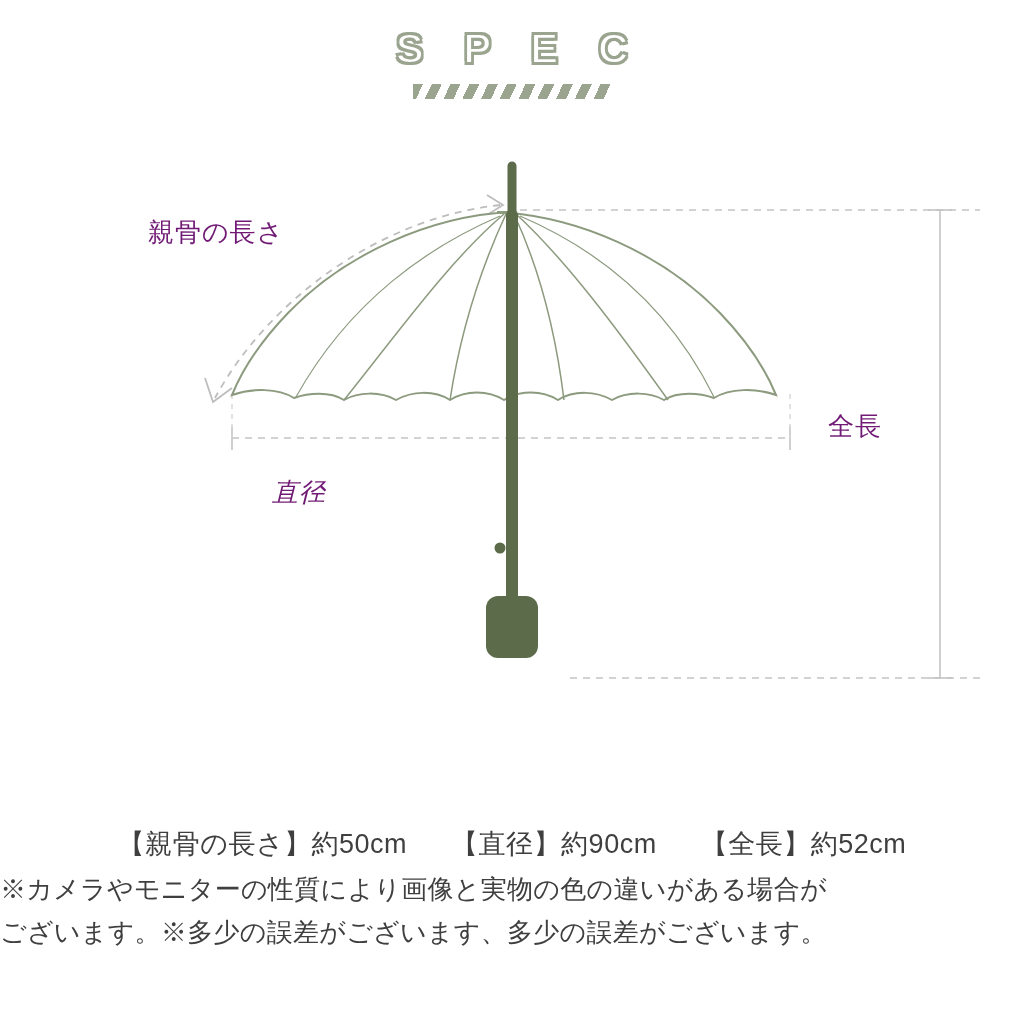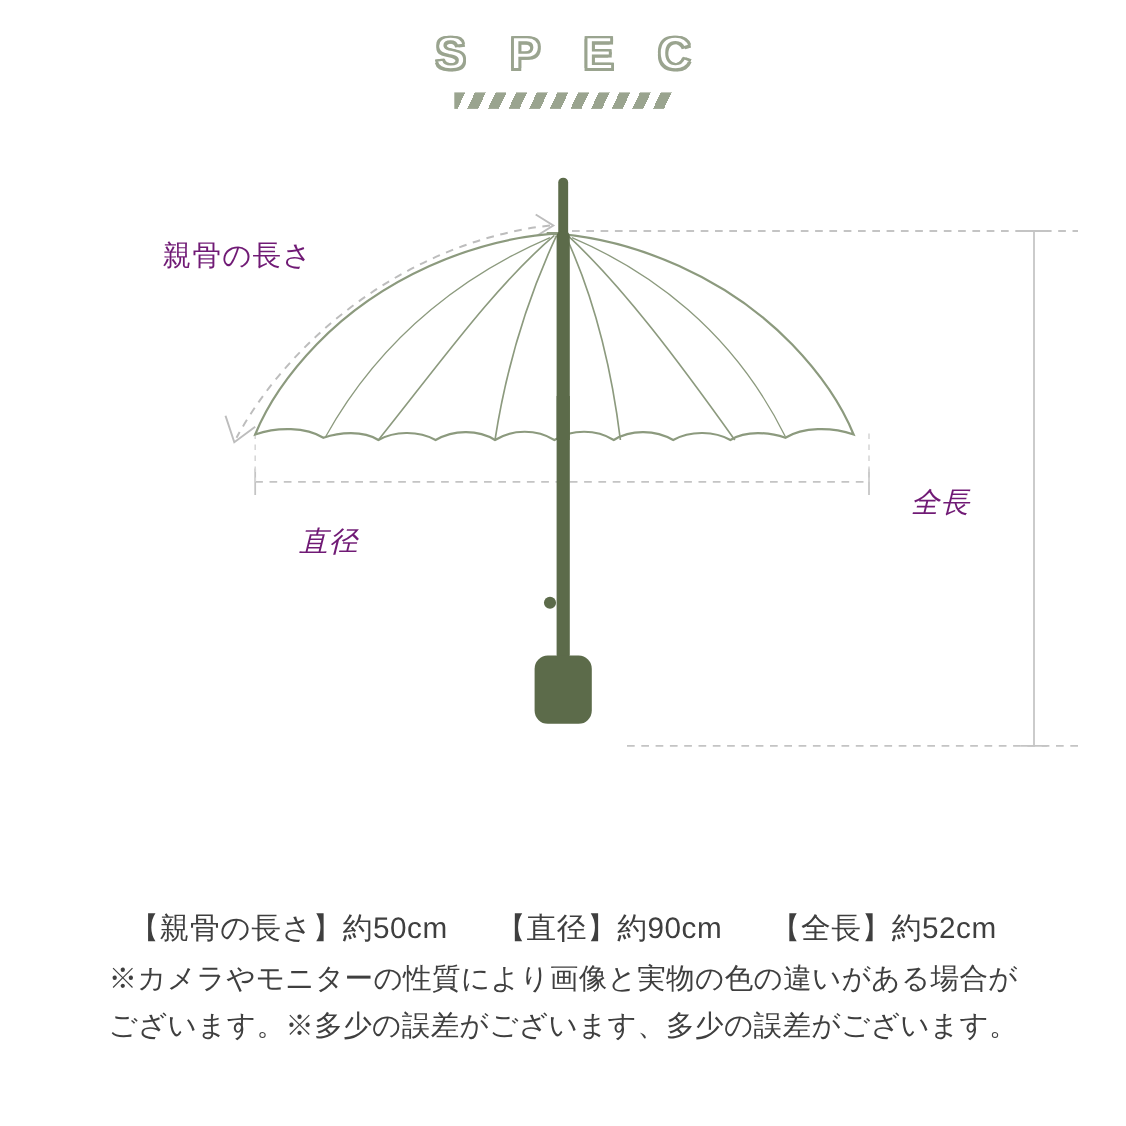--- a/index.html
+++ b/index.html
@@ -71,21 +71,21 @@
 
   .label {
     position: absolute;
     font-size: 26px;
     color: #701a75;
     white-space: nowrap;
     letter-spacing: 1px;
   }
   .label-rib    { left: 148px; top: 65px; }
   .label-diam   { left: 272px; top: 325px; font-style: italic; }
-  .label-total  { left: 828px; top: 289px; font-style: italic; }
+  .label-total  { left: 828px; top: 259px; }
 
   
   .spec-values {
     position: absolute;
     top: 826px;
     left: 0;
     width: 1024px;
     text-align: center;
     font-size: 27px;
     letter-spacing: 0.5px;
@@ -93,21 +93,21 @@
   }
   .spec-values span { white-space: nowrap; }
   .spec-gap { display: inline-block; width: 28px; }
 
   
   .note {
     position: absolute;
     top: 868px;
     left: 0;
     width: 1024px;
-    text-align: center;
+    text-align: left;
     font-size: 26px;
     line-height: 1.65;
     color: #3f3f3f;
     letter-spacing: 0.3px;
   }
   .note-line { display: block; }
 </style>
 </head>
 <body>
 

